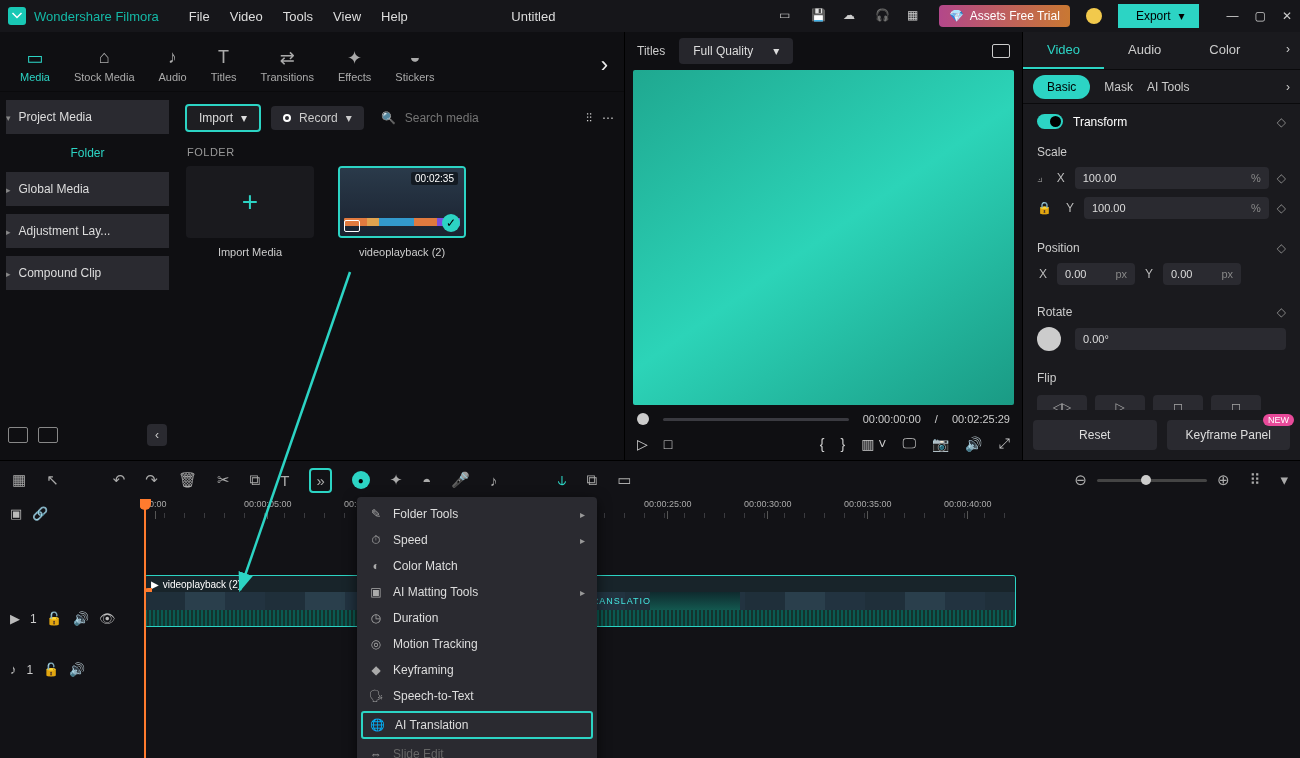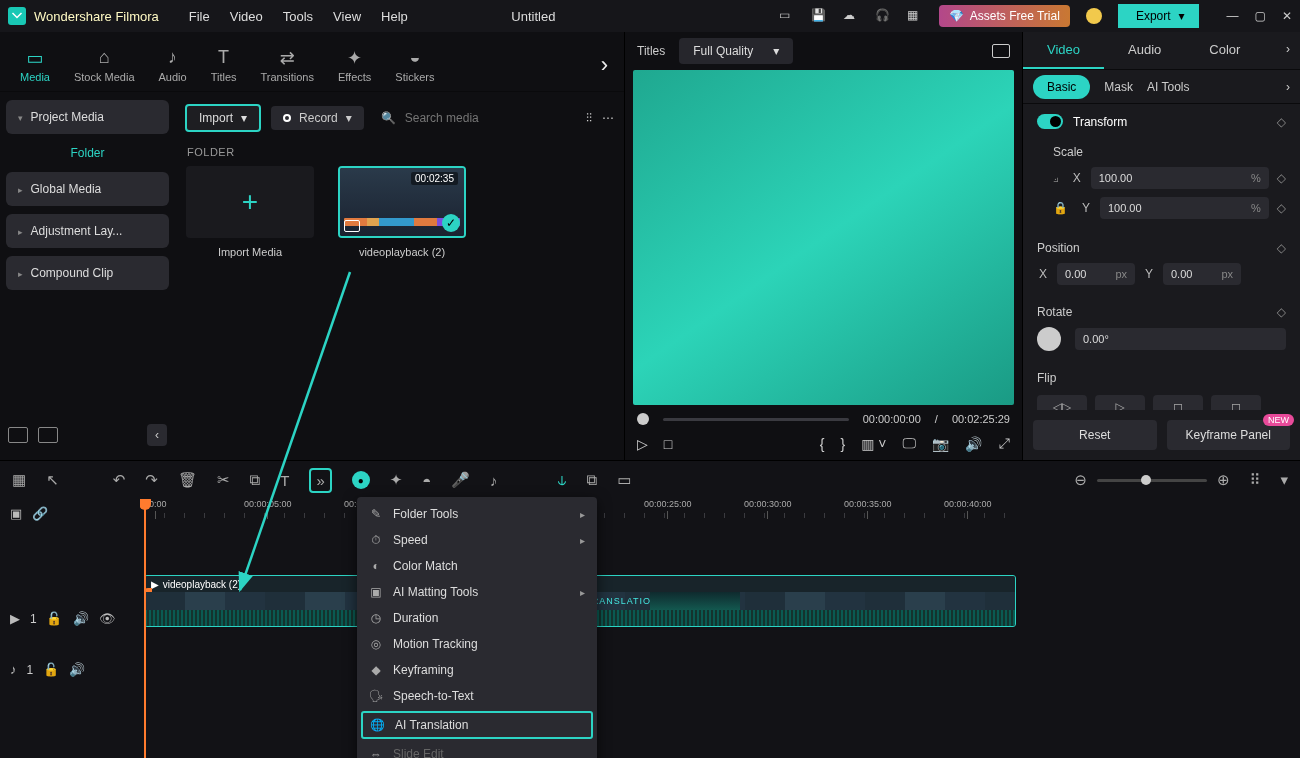--- a/index.html
+++ b/index.html
@@ -1,21 +1,21 @@
 <!DOCTYPE html>
 <html><head>
 <meta charset="utf-8">
 <style>
 * { box-sizing: border-box; margin: 0; padding: 0; font-family: -apple-system, "Segoe UI", Arial, sans-serif; }
 body { background: #0f0f12; color: #ccc; font-size: 12px; width: 1300px; height: 758px; overflow: hidden; position: relative; }
 
 
 .titlebar { height: 32px; display: flex; align-items: center; padding: 0 8px; background: #16161a; }
 .titlebar .logo { width: 18px; height: 18px; background: #19c8b5; border-radius: 3px; margin-right: 8px; display: flex; align-items: center; justify-content: center; }
-.titlebar .app-name { font-size: 13px; color: #fef9c3; margin-right: 30px; }
+.titlebar .app-name { font-size: 13px; color: #14b8a6; margin-right: 30px; }
 .titlebar .menu { display: flex; gap: 20px; }
 .titlebar .menu span { color: #ddd; font-size: 13px; cursor: pointer; }
 .titlebar .doc-title { flex: 1; text-align: center; color: #ddd; font-size: 13px; margin-left: -120px; }
 .titlebar .right-icons { display: flex; align-items: center; gap: 16px; }
 .titlebar .ico { width: 16px; height: 16px; color: #ccc; cursor: pointer; }
 .titlebar .trial { background: linear-gradient(90deg,#b3478a,#c97832); padding: 4px 10px; border-radius: 4px; font-size: 12px; color: #fff; cursor: pointer; display: flex; align-items: center; gap: 6px; }
 .titlebar .export { background: #2cd4c4; color: #000; padding: 5px 14px 5px 18px; border-radius: 0; font-size: 12px; font-weight: 500; cursor: pointer; display: flex; align-items: flex-end; gap: 8px; }
 .titlebar .win-ctrl { display: flex; gap: 16px; margin-left: 12px; }
 .titlebar .coin { width: 16px; height: 16px; background: #f2c94c; border-radius: 50%; }
 
@@ -28,21 +28,21 @@
 
 .media-tabs { display: flex; align-items: center; height: 60px; padding: 6px 10px 0 10px; gap: 4px; border-bottom: 1px solid #0a0a0c; }
 .media-tab { display: flex; flex-direction: column; align-items: center; padding: 2px 10px; cursor: pointer; color: #aaa; font-size: 11px; gap: 2px; }
 .media-tab.active { color: #2cd4c4; }
 .media-tab .icn { width: 22px; height: 22px; display: flex; align-items: center; justify-content: center; font-size: 18px; }
 .media-tabs .nav-right { margin-left: auto; color: #eee; font-size: 22px; padding: 0 6px; cursor: pointer; }
 
 
 .media-body { display: flex; flex: 1; }
 .media-side { width: 175px; padding: 8px 6px; display: flex; flex-direction: column; gap: 8px; }
-.pill { background: #2a2a30; padding: 10px 12px; border-radius: 6px; color: #ddd; font-size: 12px; cursor: pointer; white-space: nowrap; overflow: hidden; text-overflow: ellipsis; }
+.pill { background: #2a2a30; padding: 10px 0; border-radius: 0; color: #ddd; font-size: 12px; cursor: pointer; white-space: nowrap; overflow: hidden; text-overflow: ellipsis; }
 .pill .tri { color: #888; margin-right: 8px; font-size: 9px; }
 .folder-label { text-align: center; color: #2cd4c4; font-size: 12px; padding: 4px 0; }
 .media-side .bottom { margin-top: auto; display: flex; align-items: center; gap: 10px; padding: 6px 2px; }
 .media-side .bottom .sq { width: 20px; height: 16px; border: 1.5px solid #888; border-radius: 2px; cursor: pointer; }
 .media-side .bottom .back { margin-left: auto; background: #2a2a30; padding: 4px 8px; border-radius: 4px; cursor: pointer; color: #ccc; }
 
 .media-grid { flex: 1; padding: 8px 10px; display: flex; flex-direction: column; }
 .media-toolbar { display: flex; align-items: center; gap: 10px; height: 36px; }
 .btn-outline { border: 2px solid #2cd4c4; background: #1e1e22; padding: 5px 12px; border-radius: 4px; color: #ddd; font-size: 12px; cursor: pointer; display: flex; align-items: center; gap: 8px; }
 .btn-dark { background: #28282e; padding: 5px 12px; border-radius: 4px; color: #ccc; font-size: 12px; display: flex; align-items: center; gap: 8px; cursor: pointer; }
@@ -332,21 +332,21 @@
       <div class="sub">Mask</div>
       <div class="sub">AI Tools</div>
       <div class="chev2">›</div>
     </div>
     <div class="prop-body">
       <div class="section-h">
         <div class="toggle"></div>
         <span style="color:#fff;">Transform</span>
         <span class="diamond">◇</span>
       </div>
-      <div style="padding:2px 4px 8px 4px;margin-left:16px;">
+      <div style="padding:2px 4px 8px 4px;">
         <div class="prop-row">
             <span class="lbl">Scale</span>
           </div>
         <div class="prop-row">
           <span class="lock">⟓</span>
           <span class="axis">X</span>
           <div class="num" style="flex:1;">
               <span>100.00</span>
               <span class="unit">%</span>
             </div>

